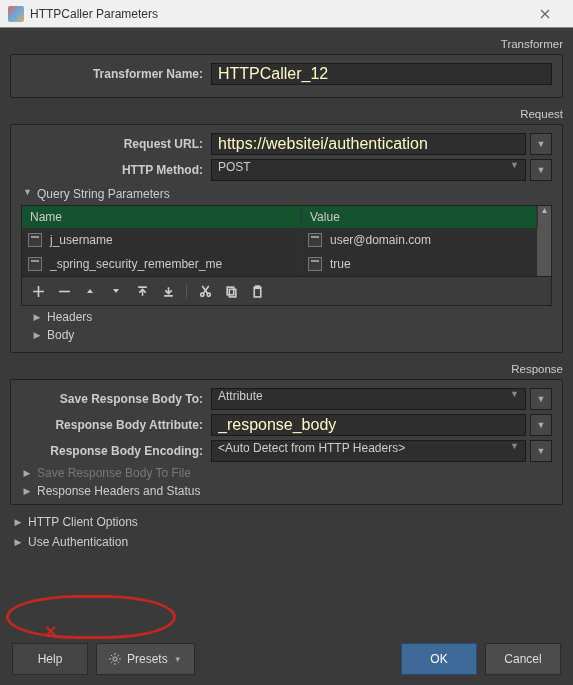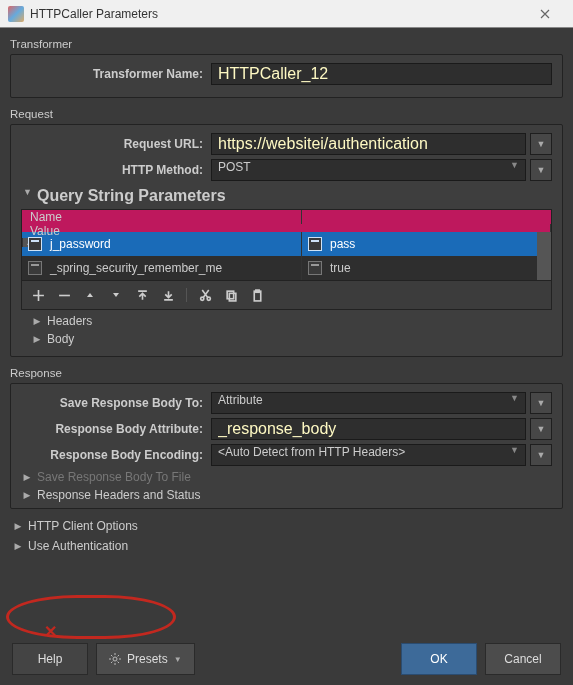--- a/index.html
+++ b/index.html
@@ -5,36 +5,36 @@
 * { box-sizing: border-box; margin: 0; padding: 0; font-family: "Segoe UI", Tahoma, sans-serif; }
 body { width: 573px; height: 685px; background: #3a3a3a; color: #ccc; font-size: 12px; overflow: hidden; position: relative; }
 .titlebar { height: 28px; background: #f0f0f0; display: flex; align-items: center; padding: 0 8px; color: #333; border-bottom: 1px solid #888; }
 .titlebar-icon { width: 16px; height: 16px; margin-right: 6px; background: linear-gradient(135deg,#d66,#6ad,#da6); border-radius: 2px; }
 .titlebar-title { flex: 1; font-size: 12px; }
 .titlebar-close { width: 40px; height: 24px; display: flex; align-items: center; justify-content: center; color: #666; cursor: pointer; }
 .titlebar-close svg { width: 10px; height: 10px; }
 
 .dialog-body { padding: 6px 10px 0 10px; height: calc(100% - 28px); display: flex; flex-direction: column; }
 
-.section-label { font-size: 11.5px; color: #ccc; margin: 4px 0 4px 0; }
+.section-label { font-size: 11.5px; color: #ccc; margin: 4px 0 4px 0; text-align: right; }
 .panel { border: 1px solid #222; background: #3e3e3e; border-radius: 2px; padding: 8px 10px; margin-bottom: 6px; }
 .row { display: flex; align-items: center; margin-bottom: 4px; }
 .row-label { width: 190px; text-align: right; padding-right: 8px; font-size: 12px; color: #ccc; font-weight: bold; }
 .text-input { flex: 1; height: 22px; background: #2e2e2e; border: 1px solid #1a1a1a; color: #fef9c3; padding: 0 6px; font-size: 16px; }
 .dropdown { flex: 1; height: 22px; background: #2e2e2e; border: 1px solid #1a1a1a; color: #ccc; padding: 0 6px; font-size: 12px; display: flex; align-items: flex-start; justify-content: space-between; }
 .dropdown .caret { color: #888; font-size: 9px; }
 .ext-btn { width: 22px; height: 22px; background: #474747; border: 1px solid #1e1e1e; margin-left: 4px; display: flex; align-items: center; justify-content: center; color: #aaa; font-size: 9px; }
 
-.sub-header { display: flex; align-items: flex-start; margin: 6px 0 4px 2px; font-size: 16px; font-weight: bold; }
+.sub-header { display: flex; align-items: flex-start; margin: 6px 0 4px 2px; font-size: 12px; }
 .disclosure { color: #aaa; margin-right: 6px; font-size: 9px; width: 8px; text-align: center; }
 .disclosure.closed::before { content: "▶"; }
 .disclosure.open::before { content: "▼"; }
 
 .table-wrap { border: 1px solid #222; background: #2a2a2a; }
-.table-head { display: flex; background: #be185d; height: 22px; flex-direction: column; }
+.table-head { display: flex; background: #14532d; height: 22px; }
 .th { border-right: 1px solid #333; display: flex; align-items: center; padding: 0 8px; font-size: 12px; }
 .th.name { width: 280px; }
 .th.value { flex: 1; }
 .scroll-col { width: 14px; background: #555; border-left: 1px solid #333; display:flex; align-items:flex-start; justify-content:center; }
 .tbody { }
 .tr { display: flex; height: 24px; }
 .tr.band0 { background: #2e2e2e; }
 .tr.sel { background: #1a6bb8; color: #fff; }
 .td { display: flex; align-items: center; padding: 0 6px; font-size: 12px; }
 .td.name { width: 280px; border-right: 1px solid #333; }
@@ -113,28 +113,28 @@
 
     <div class="table-wrap">
       <div class="table-head">
         <div class="th name">Name</div>
         <div class="th value">Value</div>
         <div class="scroll-col">
             <span style="font-size:8px;color:#bbb">▲</span>
           </div>
       </div>
       <div class="tbody" id="tbody">
-          <div class="tr sel">
+          <div class="tr band0">
             <div class="td name">
               <span class="cell-icon"></span>
-              <span>j_password</span>
+              <span>j_username</span>
             </div>
             <div class="td value">
               <span class="cell-icon"></span>
-              <span>pass</span>
+              <span>user@domain.com</span>
             </div>
             <div style="width:14px;background:#555"></div>
           </div>
           <div class="tr band0">
             <div class="td name">
               <span class="cell-icon"></span>
               <span>_spring_security_remember_me</span>
             </div>
             <div class="td value">
               <span class="cell-icon"></span>

